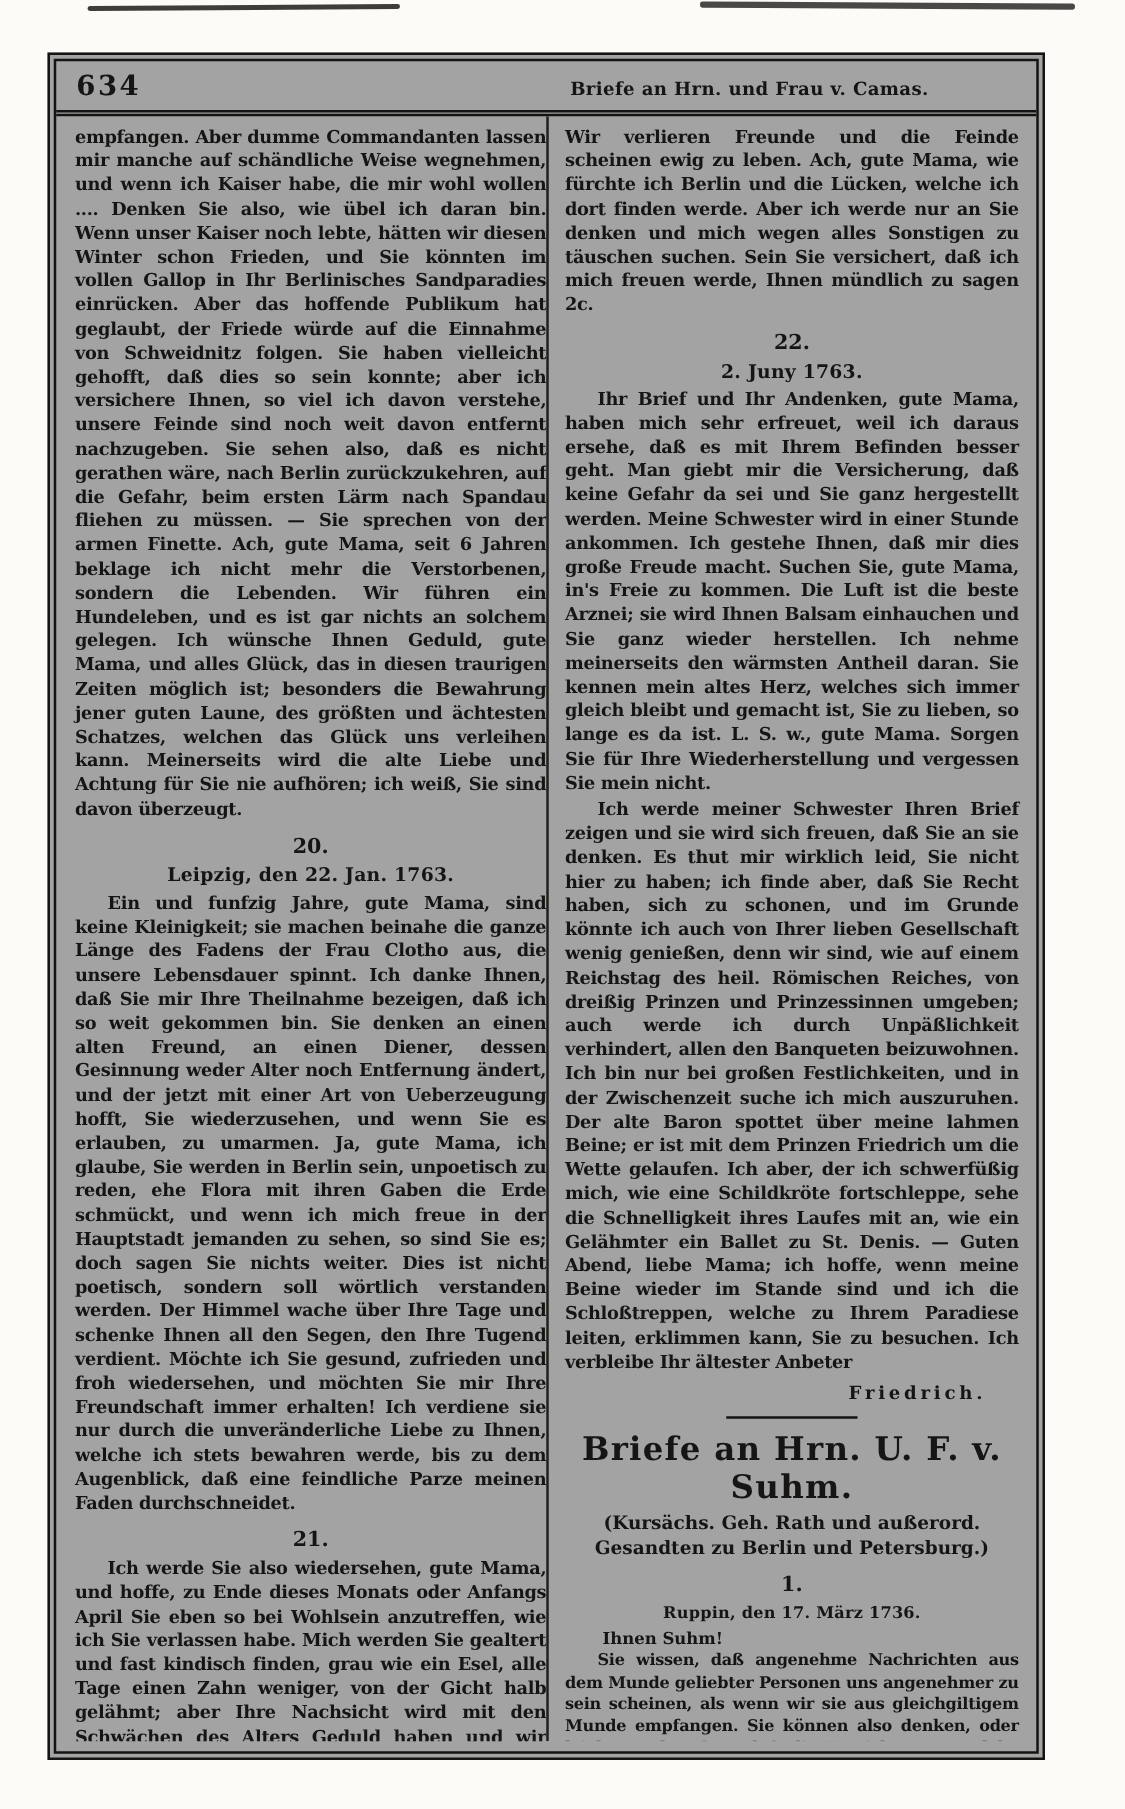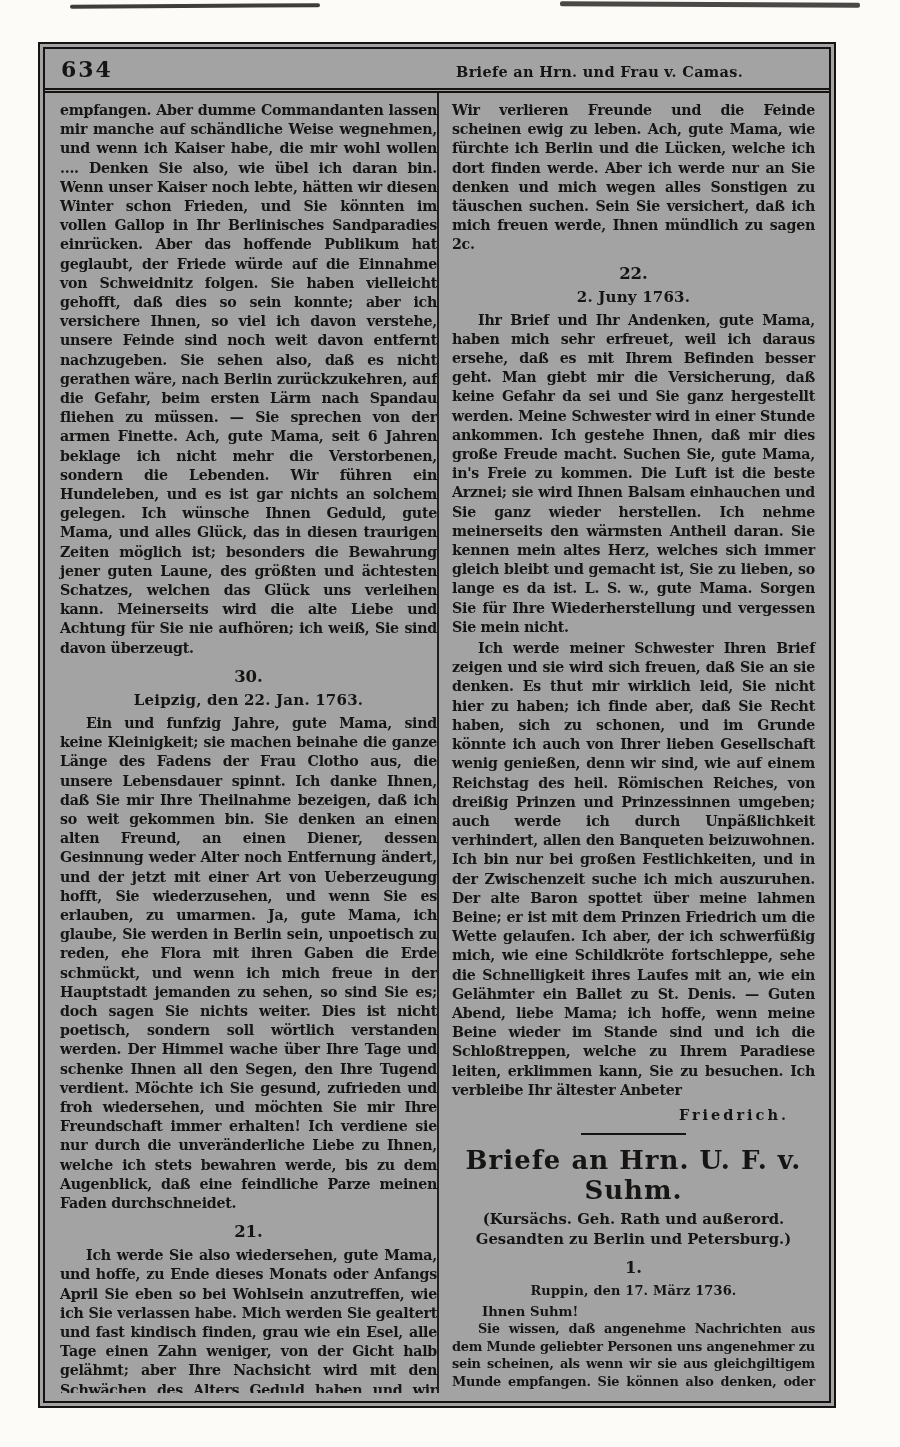--- a/index.html
+++ b/index.html
@@ -54,21 +54,21 @@
   <header class="page-header">
     <span class="page-number">634</span>
     <span class="running-title">Briefe an Hrn. und Frau v. Camas.</span>
   </header>
 
   <div class="columns">
 
     <div class="col col-left">
       <p class="body-text">empfangen. Aber dumme Commandanten lassen mir manche auf schändliche Weise wegnehmen, und wenn ich Kaiser habe, die mir wohl wollen .... Denken Sie also, wie übel ich daran bin. Wenn unser Kaiser noch lebte, hätten wir diesen Winter schon Frieden, und Sie könnten im vollen Gallop in Ihr Berlinisches Sandparadies einrücken. Aber das hoffende Publikum hat geglaubt, der Friede würde auf die Einnahme von Schweidnitz folgen. Sie haben vielleicht gehofft, daß dies so sein konnte; aber ich versichere Ihnen, so viel ich davon verstehe, unsere Feinde sind noch weit davon entfernt nachzugeben. Sie sehen also, daß es nicht gerathen wäre, nach Berlin zurückzukehren, auf die Gefahr, beim ersten Lärm nach Spandau fliehen zu müssen. — Sie sprechen von der armen Finette. Ach, gute Mama, seit 6 Jahren beklage ich nicht mehr die Verstorbenen, sondern die Lebenden. Wir führen ein Hundeleben, und es ist gar nichts an solchem gelegen. Ich wünsche Ihnen Geduld, gute Mama, und alles Glück, das in diesen traurigen Zeiten möglich ist; besonders die Bewahrung jener guten Laune, des größten und ächtesten Schatzes, welchen das Glück uns verleihen kann. Meinerseits wird die alte Liebe und Achtung für Sie nie aufhören; ich weiß, Sie sind davon überzeugt.</p>
 
-      <div class="letter-number">30.</div>
+      <div class="letter-number">20.</div>
       <div class="dateline">Leipzig, den 22. Jan. 1763.</div>
       <p class="body-text indent">Ein und funfzig Jahre, gute Mama, sind keine Kleinigkeit; sie machen beinahe die ganze Länge des Fadens der Frau Clotho aus, die unsere Lebensdauer spinnt. Ich danke Ihnen, daß Sie mir Ihre Theilnahme bezeigen, daß ich so weit gekommen bin. Sie denken an einen alten Freund, an einen Diener, dessen Gesinnung weder Alter noch Entfernung ändert, und der jetzt mit einer Art von Ueberzeugung hofft, Sie wiederzusehen, und wenn Sie es erlauben, zu umarmen. Ja, gute Mama, ich glaube, Sie werden in Berlin sein, unpoetisch zu reden, ehe Flora mit ihren Gaben die Erde schmückt, und wenn ich mich freue in der Hauptstadt jemanden zu sehen, so sind Sie es; doch sagen Sie nichts weiter. Dies ist nicht poetisch, sondern soll wörtlich verstanden werden. Der Himmel wache über Ihre Tage und schenke Ihnen all den Segen, den Ihre Tugend verdient. Möchte ich Sie gesund, zufrieden und froh wiedersehen, und möchten Sie mir Ihre Freundschaft immer erhalten! Ich verdiene sie nur durch die unveränderliche Liebe zu Ihnen, welche ich stets bewahren werde, bis zu dem Augenblick, daß eine feindliche Parze meinen Faden durchschneidet.</p>
 
       <div class="letter-number">21.</div>
       <p class="body-text indent">Ich werde Sie also wiedersehen, gute Mama, und hoffe, zu Ende dieses Monats oder Anfangs April Sie eben so bei Wohlsein anzutreffen, wie ich Sie verlassen habe. Mich werden Sie gealtert und fast kindisch finden, grau wie ein Esel, alle Tage einen Zahn weniger, von der Gicht halb gelähmt; aber Ihre Nachsicht wird mit den Schwächen des Alters Geduld haben und wir werden von alten Zeiten sprechen.</p>
 
     </div>
 
     <div class="col col-right">
       <p class="body-text">Wir verlieren Freunde und die Feinde scheinen ewig zu leben. Ach, gute Mama, wie fürchte ich Berlin und die Lücken, welche ich dort finden werde. Aber ich werde nur an Sie denken und mich wegen alles Sonstigen zu täuschen suchen. Sein Sie versichert, daß ich mich freuen werde, Ihnen mündlich zu sagen 2c.</p>

